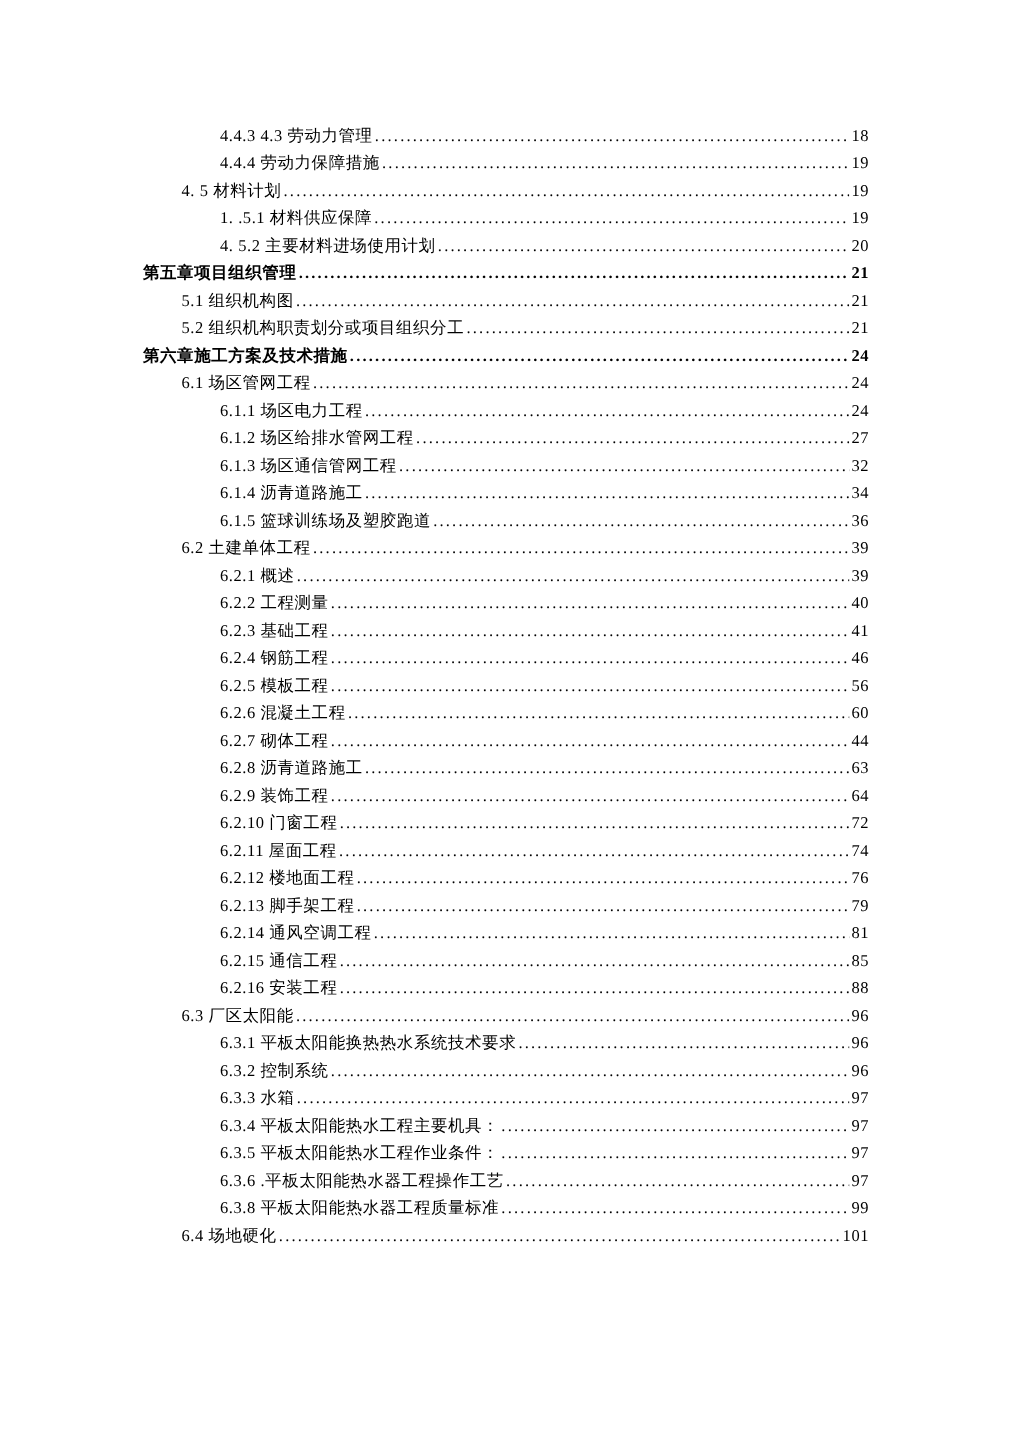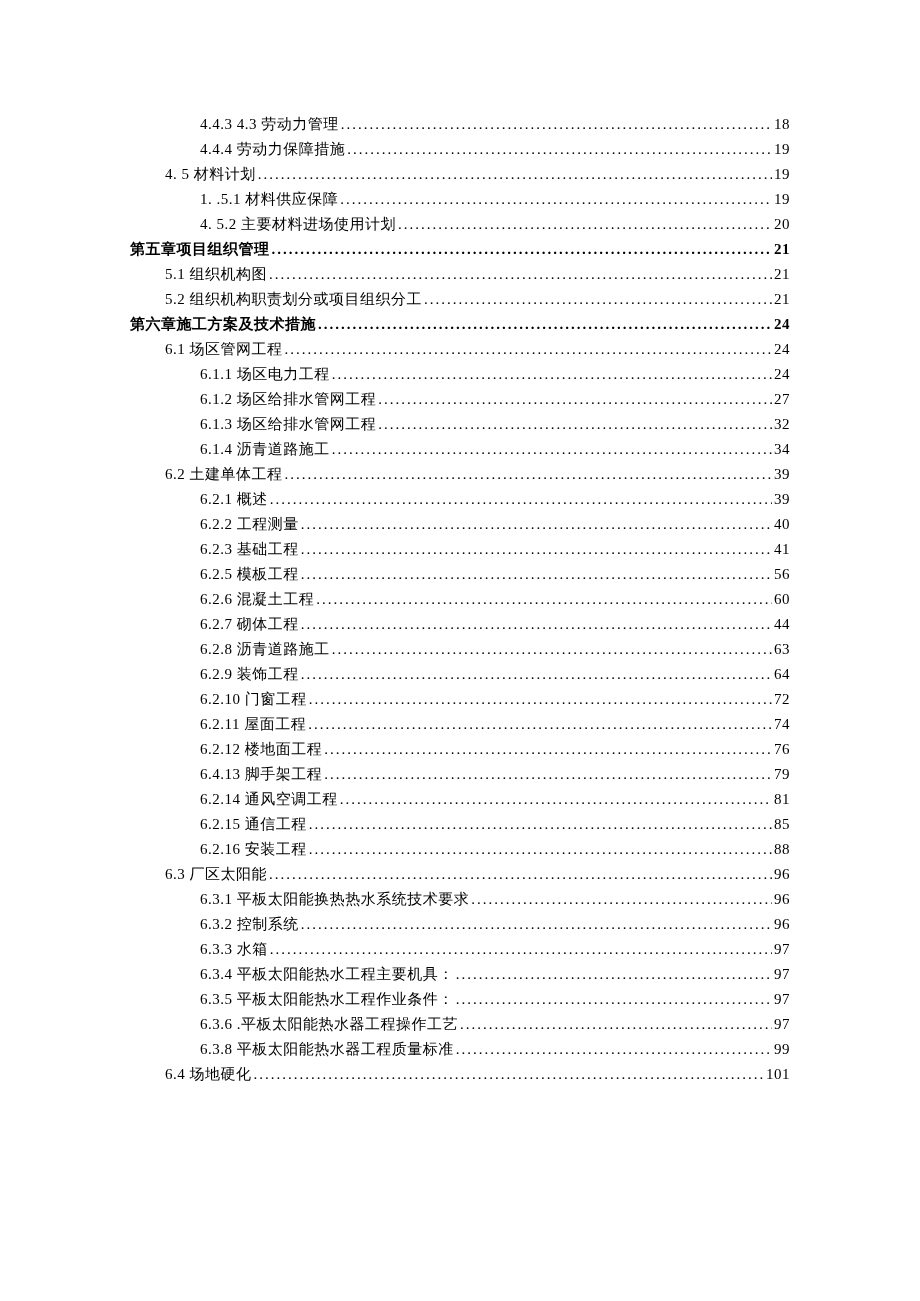--- a/index.html
+++ b/index.html
@@ -104,29 +104,34 @@
       <span class="toc-label">6.1.1 场区电力工程 </span>
       <span class="toc-dots"></span>
       <span class="toc-page">24</span>
     </div>
     <div class="toc-entry indent-2">
       <span class="toc-label">6.1.2 场区给排水管网工程 </span>
       <span class="toc-dots"></span>
       <span class="toc-page">27</span>
     </div>
     <div class="toc-entry indent-2">
-      <span class="toc-label">6.1.3 场区给排水管网工程 </span>
+      <span class="toc-label">6.1.3 场区通信管网工程 </span>
       <span class="toc-dots"></span>
       <span class="toc-page">32</span>
     </div>
     <div class="toc-entry indent-2">
       <span class="toc-label">6.1.4 沥青道路施工 </span>
       <span class="toc-dots"></span>
       <span class="toc-page">34</span>
     </div>
+    <div class="toc-entry indent-2">
+      <span class="toc-label">6.1.5 篮球训练场及塑胶跑道 </span>
+      <span class="toc-dots"></span>
+      <span class="toc-page">36</span>
+    </div>
     <div class="toc-entry indent-1">
       <span class="toc-label">6.2 土建单体工程 </span>
       <span class="toc-dots"></span>
       <span class="toc-page">39</span>
     </div>
     <div class="toc-entry indent-2">
       <span class="toc-label">6.2.1 概述 </span>
       <span class="toc-dots"></span>
       <span class="toc-page">39</span>
     </div>
@@ -134,20 +139,25 @@
       <span class="toc-label">6.2.2 工程测量 </span>
       <span class="toc-dots"></span>
       <span class="toc-page">40</span>
     </div>
     <div class="toc-entry indent-2">
       <span class="toc-label">6.2.3 基础工程 </span>
       <span class="toc-dots"></span>
       <span class="toc-page">41</span>
     </div>
     <div class="toc-entry indent-2">
+      <span class="toc-label">6.2.4 钢筋工程 </span>
+      <span class="toc-dots"></span>
+      <span class="toc-page">46</span>
+    </div>
+    <div class="toc-entry indent-2">
       <span class="toc-label">6.2.5 模板工程 </span>
       <span class="toc-dots"></span>
       <span class="toc-page">56</span>
     </div>
     <div class="toc-entry indent-2">
       <span class="toc-label">6.2.6 混凝土工程 </span>
       <span class="toc-dots"></span>
       <span class="toc-page">60</span>
     </div>
     <div class="toc-entry indent-2">
@@ -174,21 +184,21 @@
       <span class="toc-label">6.2.11 屋面工程 </span>
       <span class="toc-dots"></span>
       <span class="toc-page">74</span>
     </div>
     <div class="toc-entry indent-2">
       <span class="toc-label">6.2.12 楼地面工程 </span>
       <span class="toc-dots"></span>
       <span class="toc-page">76</span>
     </div>
     <div class="toc-entry indent-2">
-      <span class="toc-label">6.4.13 脚手架工程 </span>
+      <span class="toc-label">6.2.13 脚手架工程 </span>
       <span class="toc-dots"></span>
       <span class="toc-page">79</span>
     </div>
     <div class="toc-entry indent-2">
       <span class="toc-label">6.2.14 通风空调工程 </span>
       <span class="toc-dots"></span>
       <span class="toc-page">81</span>
     </div>
     <div class="toc-entry indent-2">
       <span class="toc-label">6.2.15 通信工程 </span>

